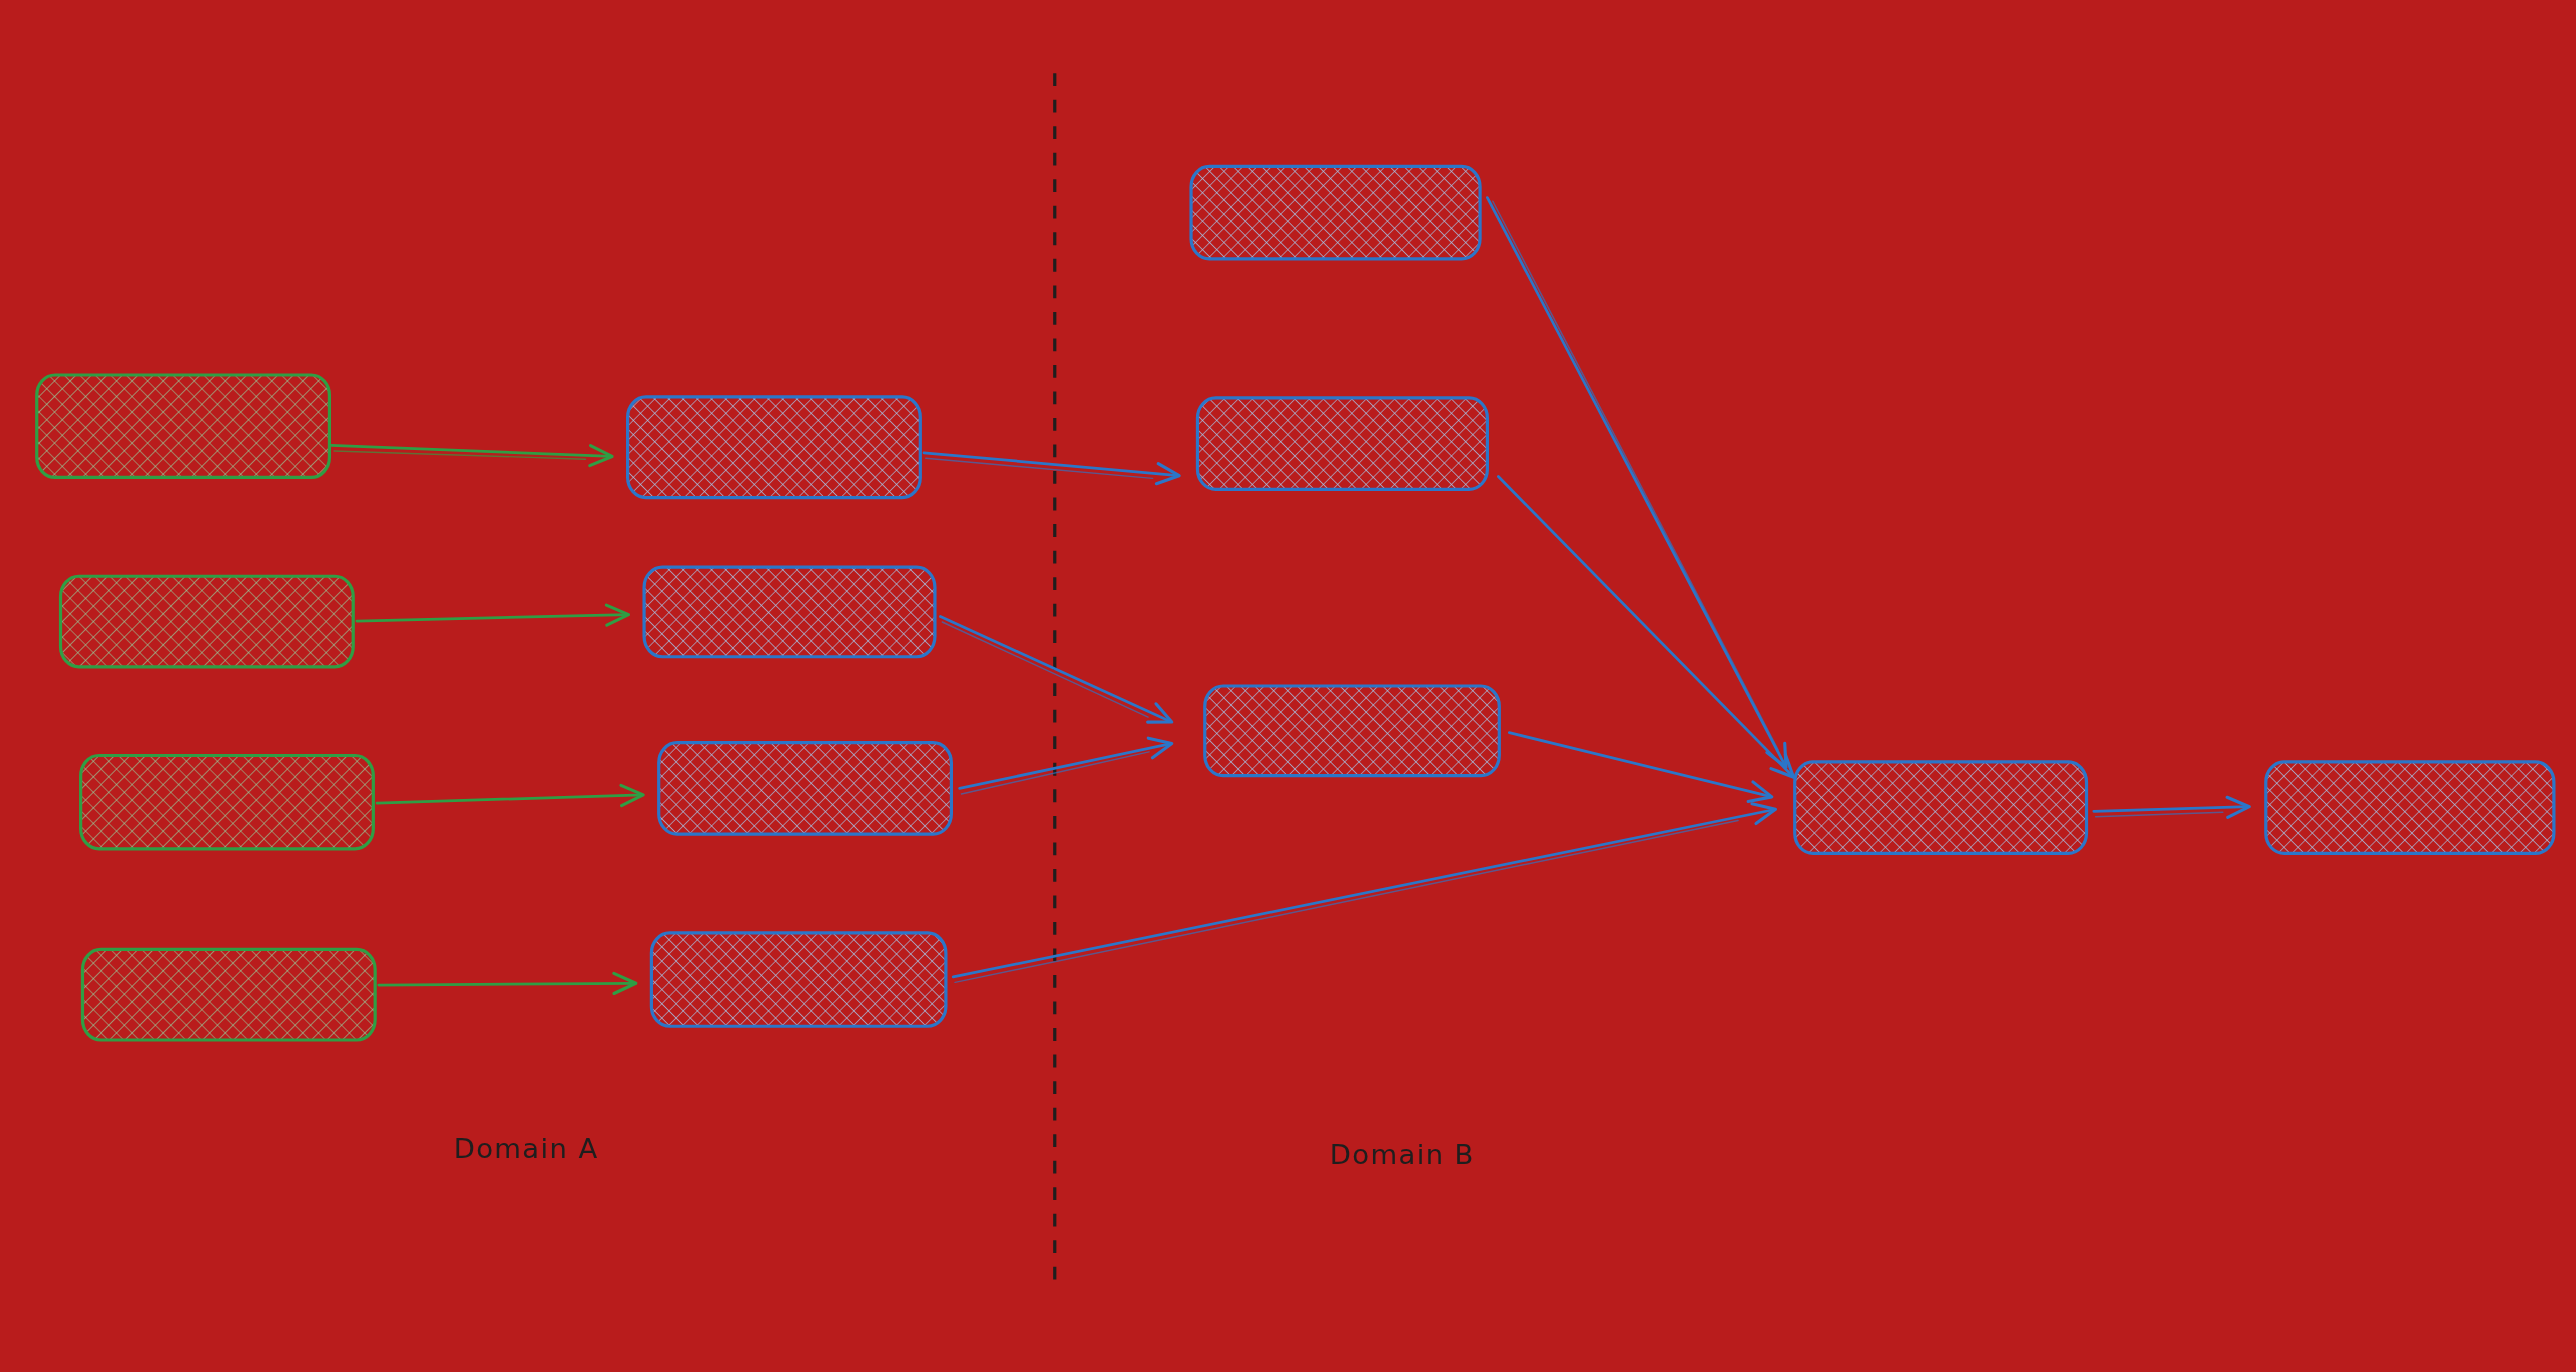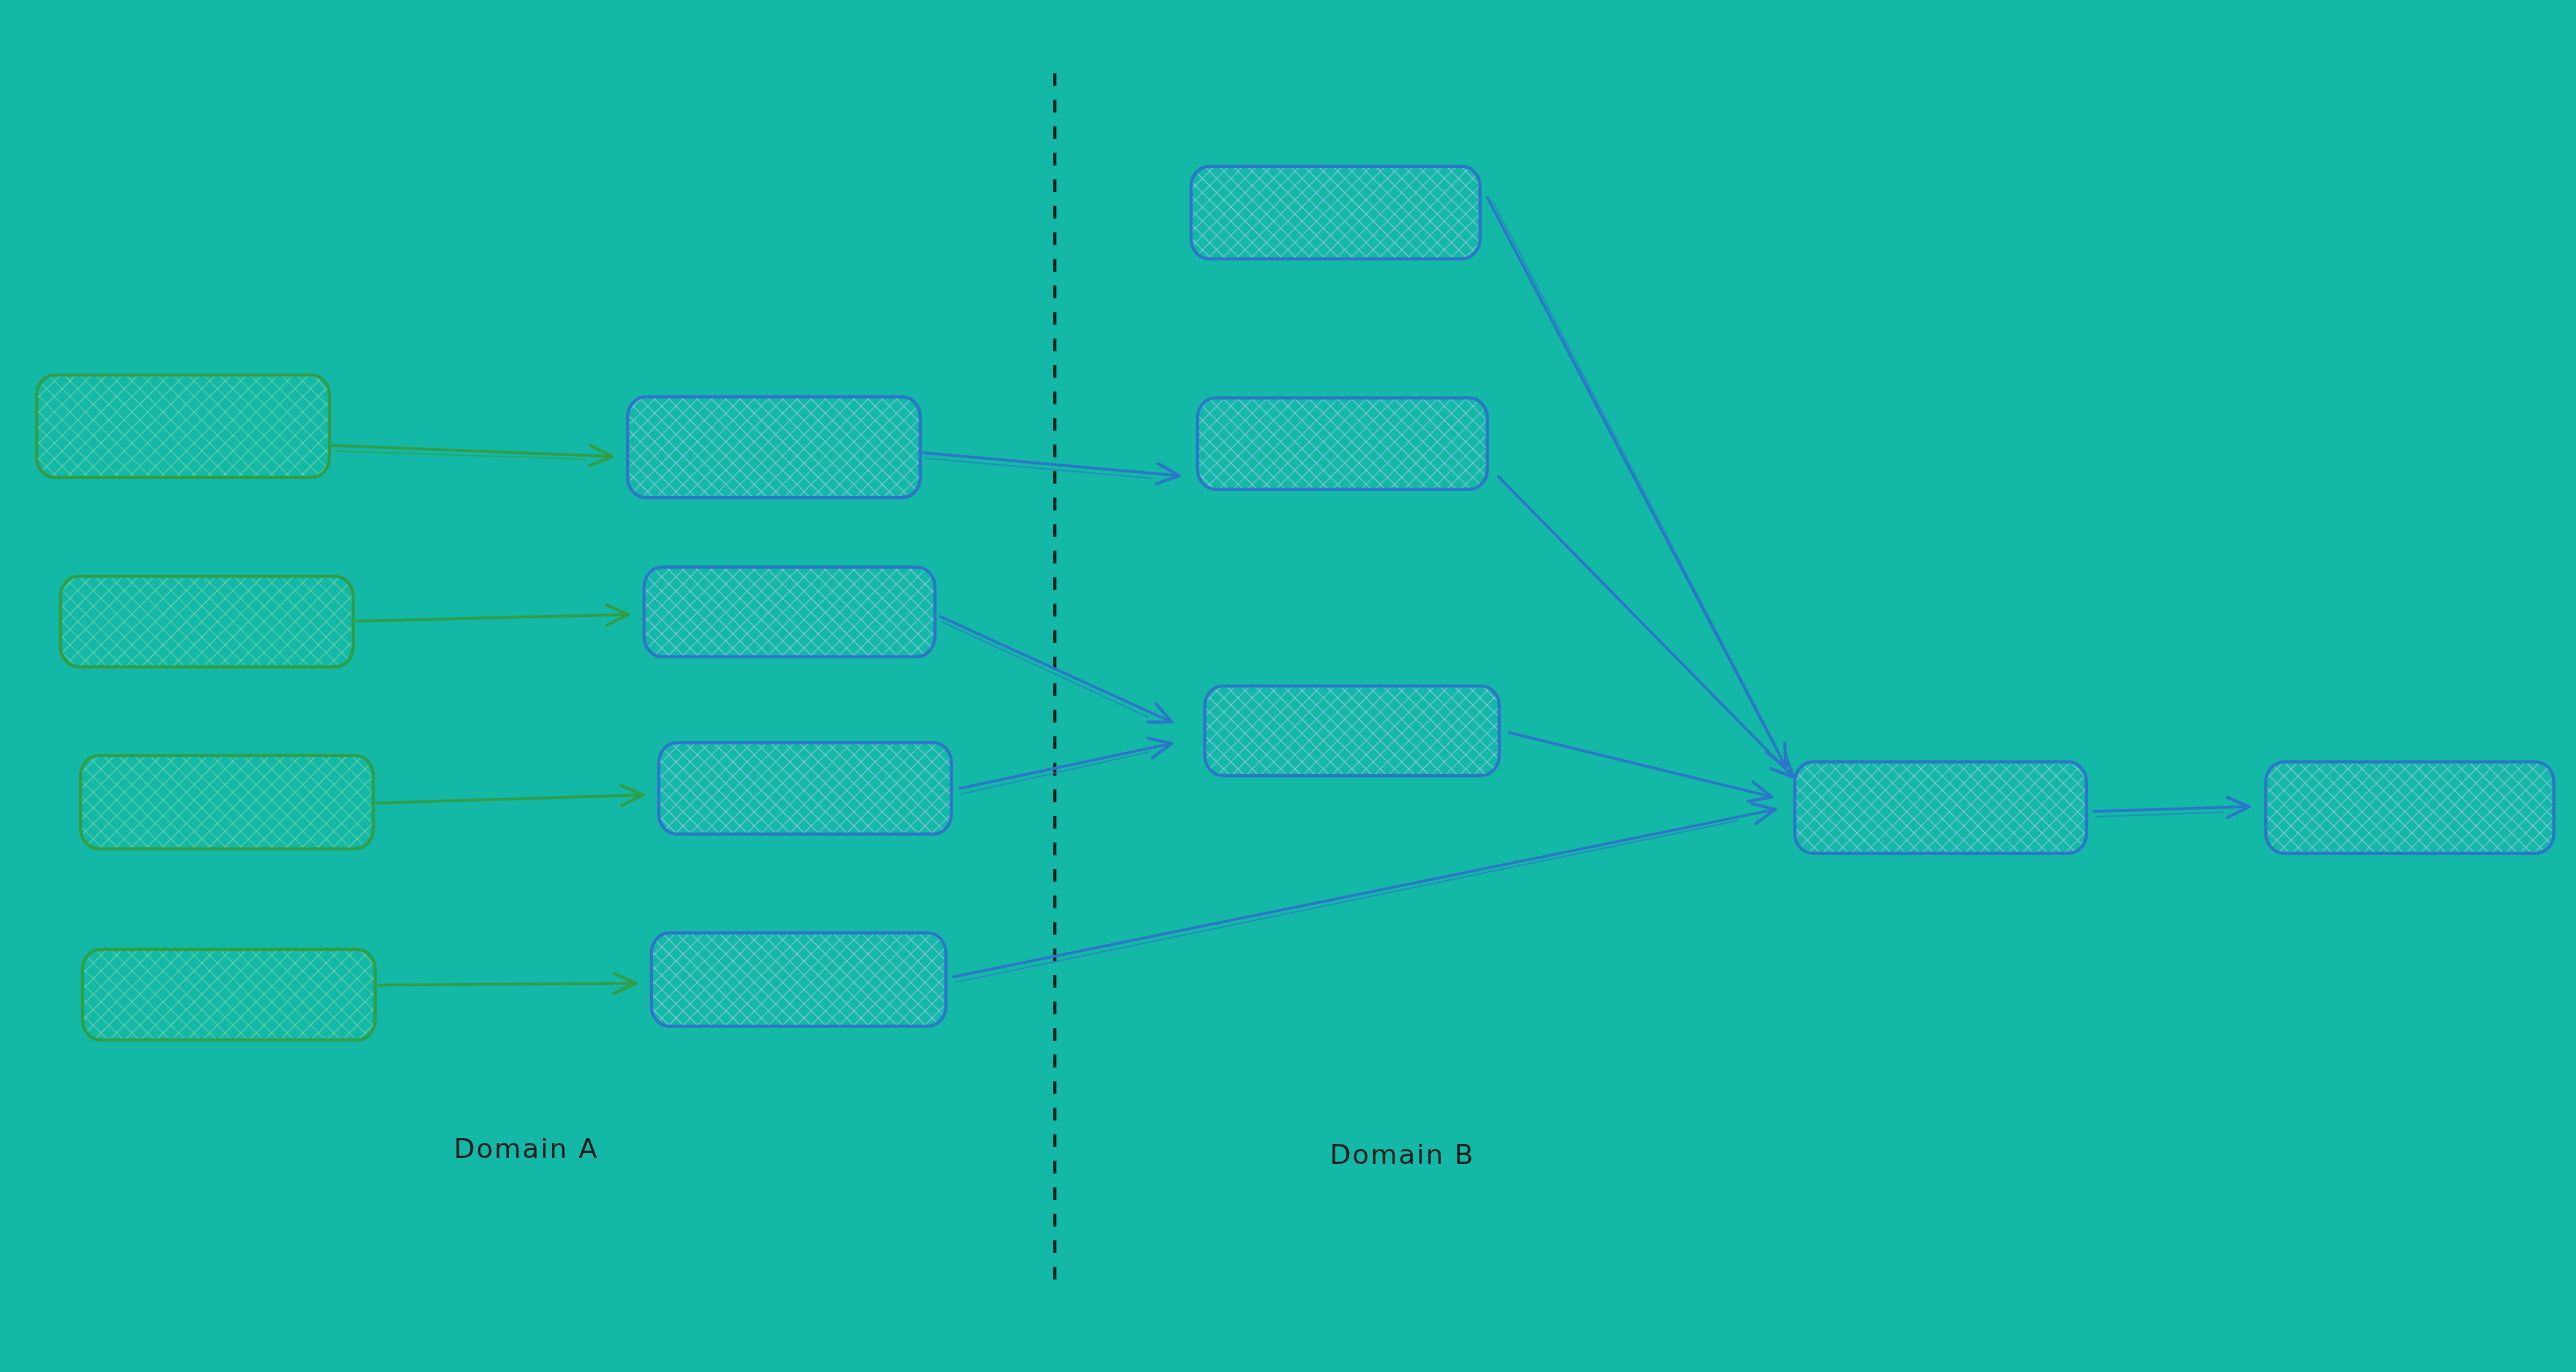--- a/index.html
+++ b/index.html
@@ -4,21 +4,21 @@
 <style>
   html, body {
     margin: 0;
     padding: 0;
     background: #ffffff;
   }
   .stage {
     position: relative;
     width: 2576px;
     height: 1372px;
-    background: #14b8a6;
+    background: #b91c1c;
     overflow: hidden;
   }
   svg.diagram {
     position: absolute;
     inset: 0;
     width: 100%;
     height: 100%;
   }
   .node {
     stroke-width: 3.5;

